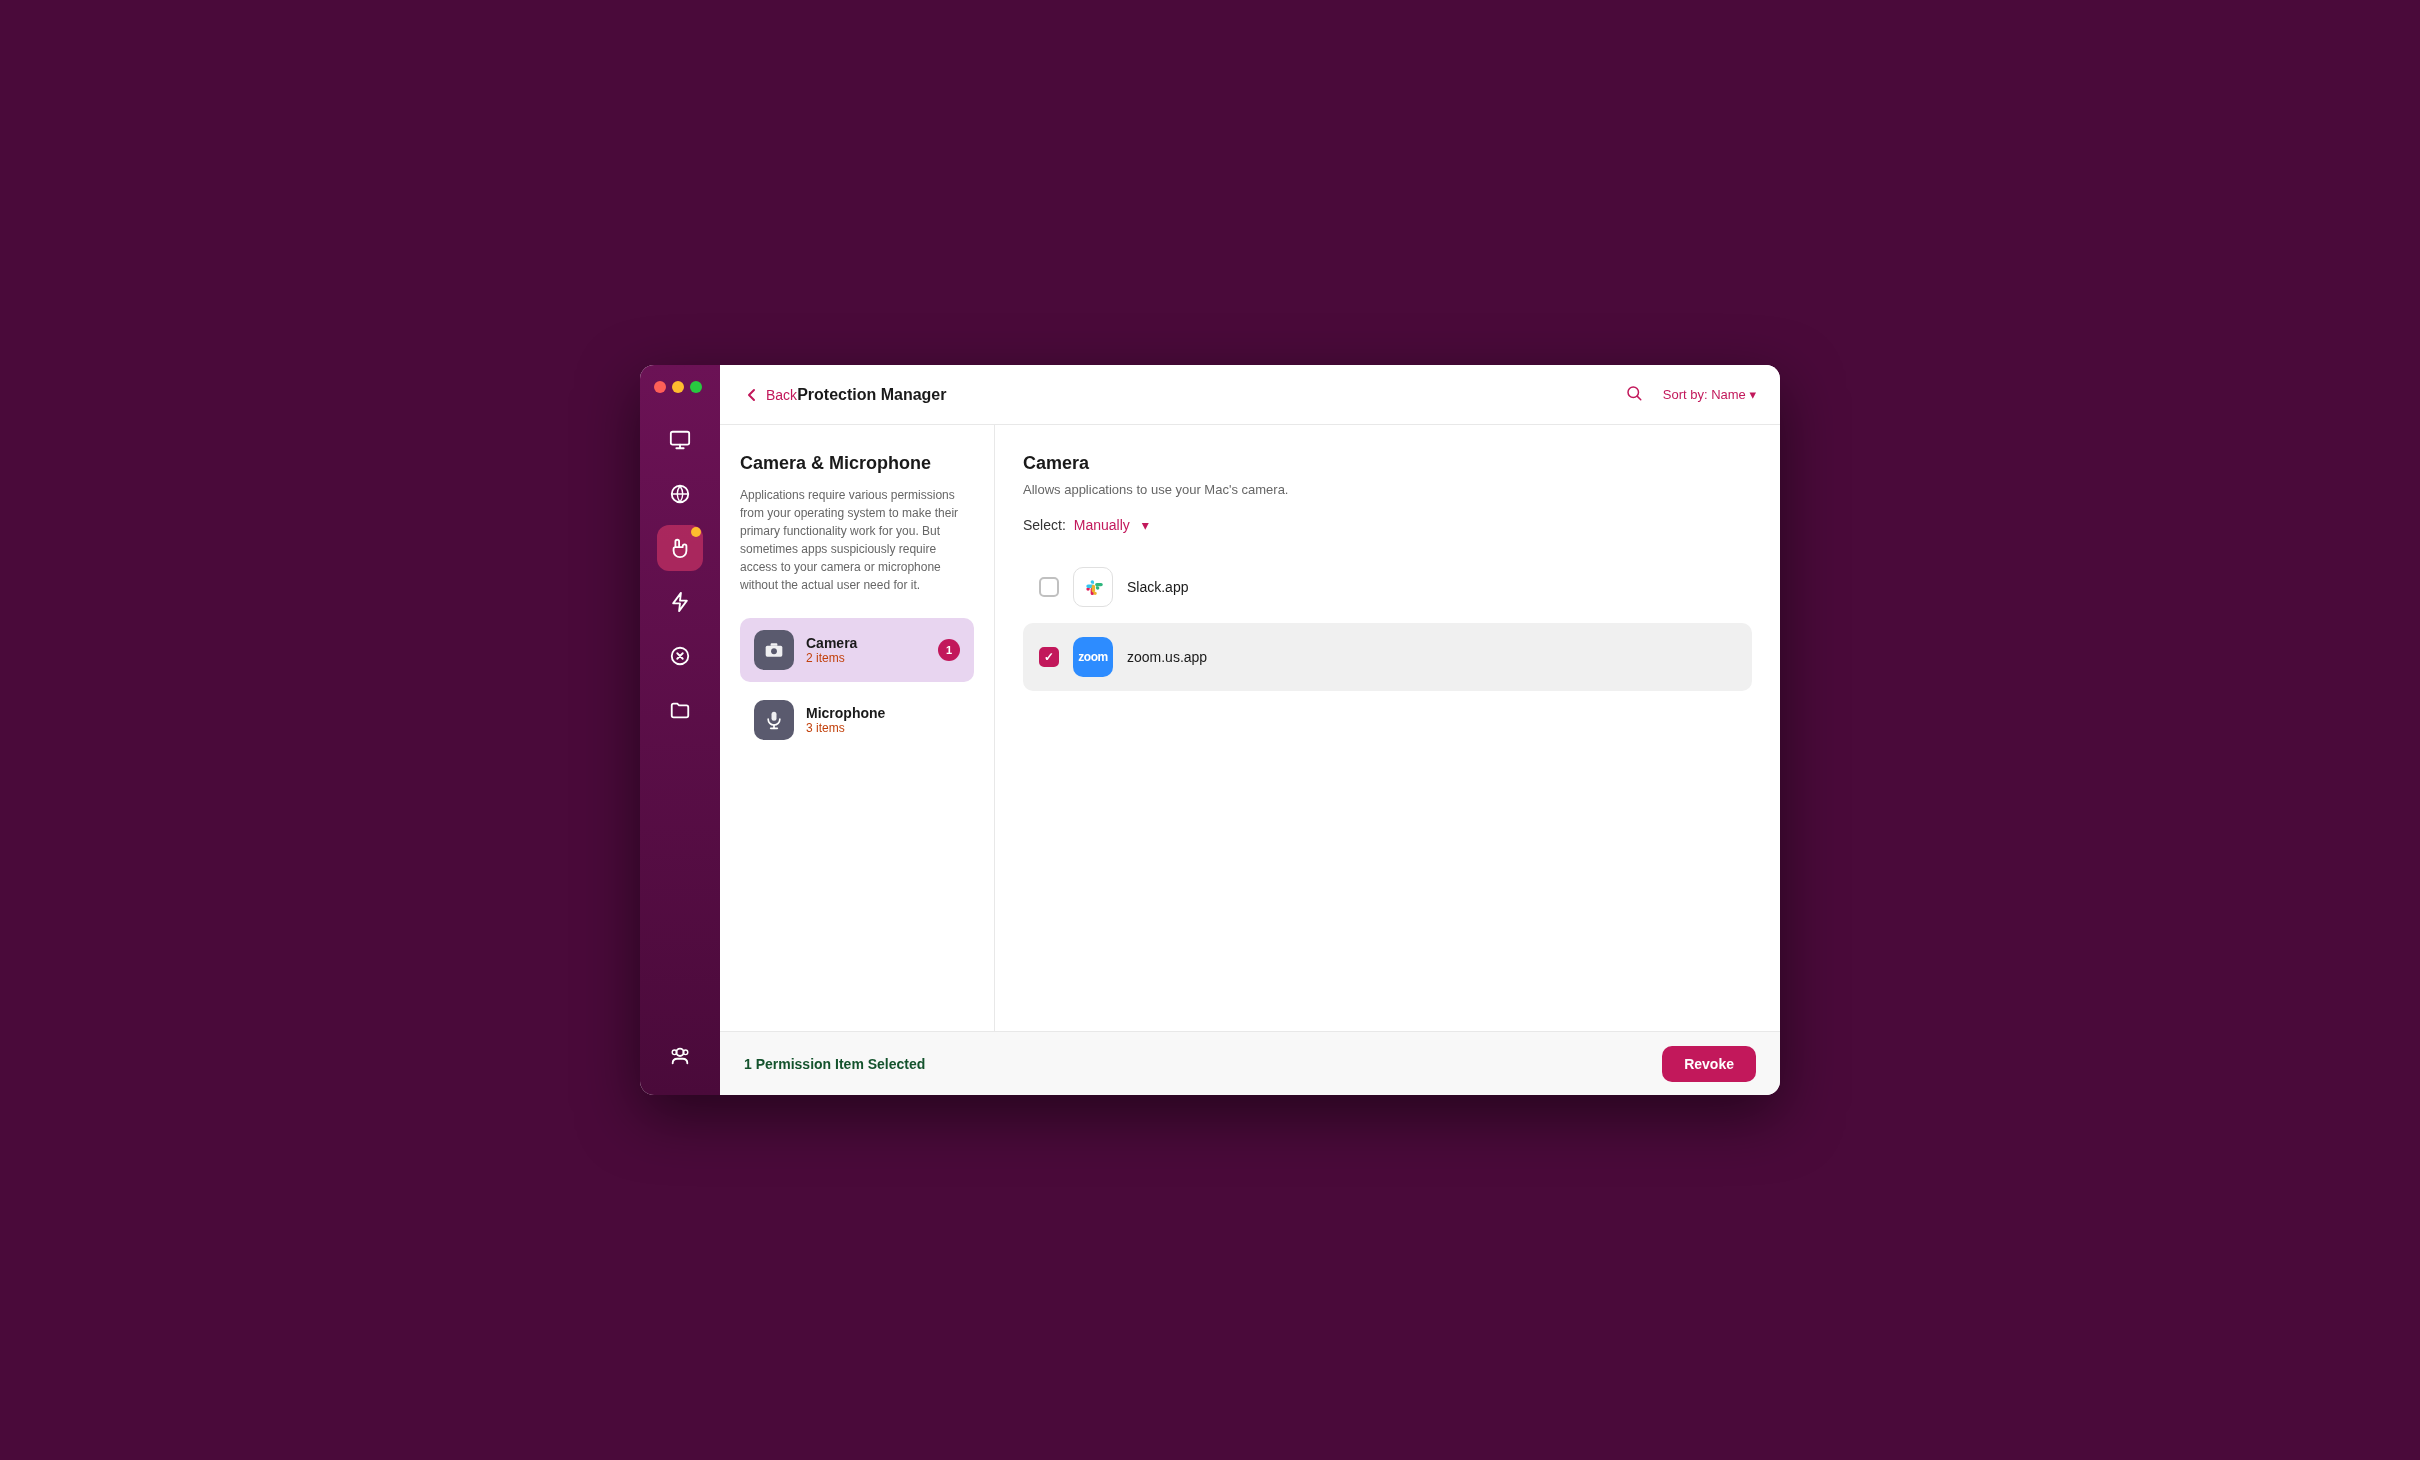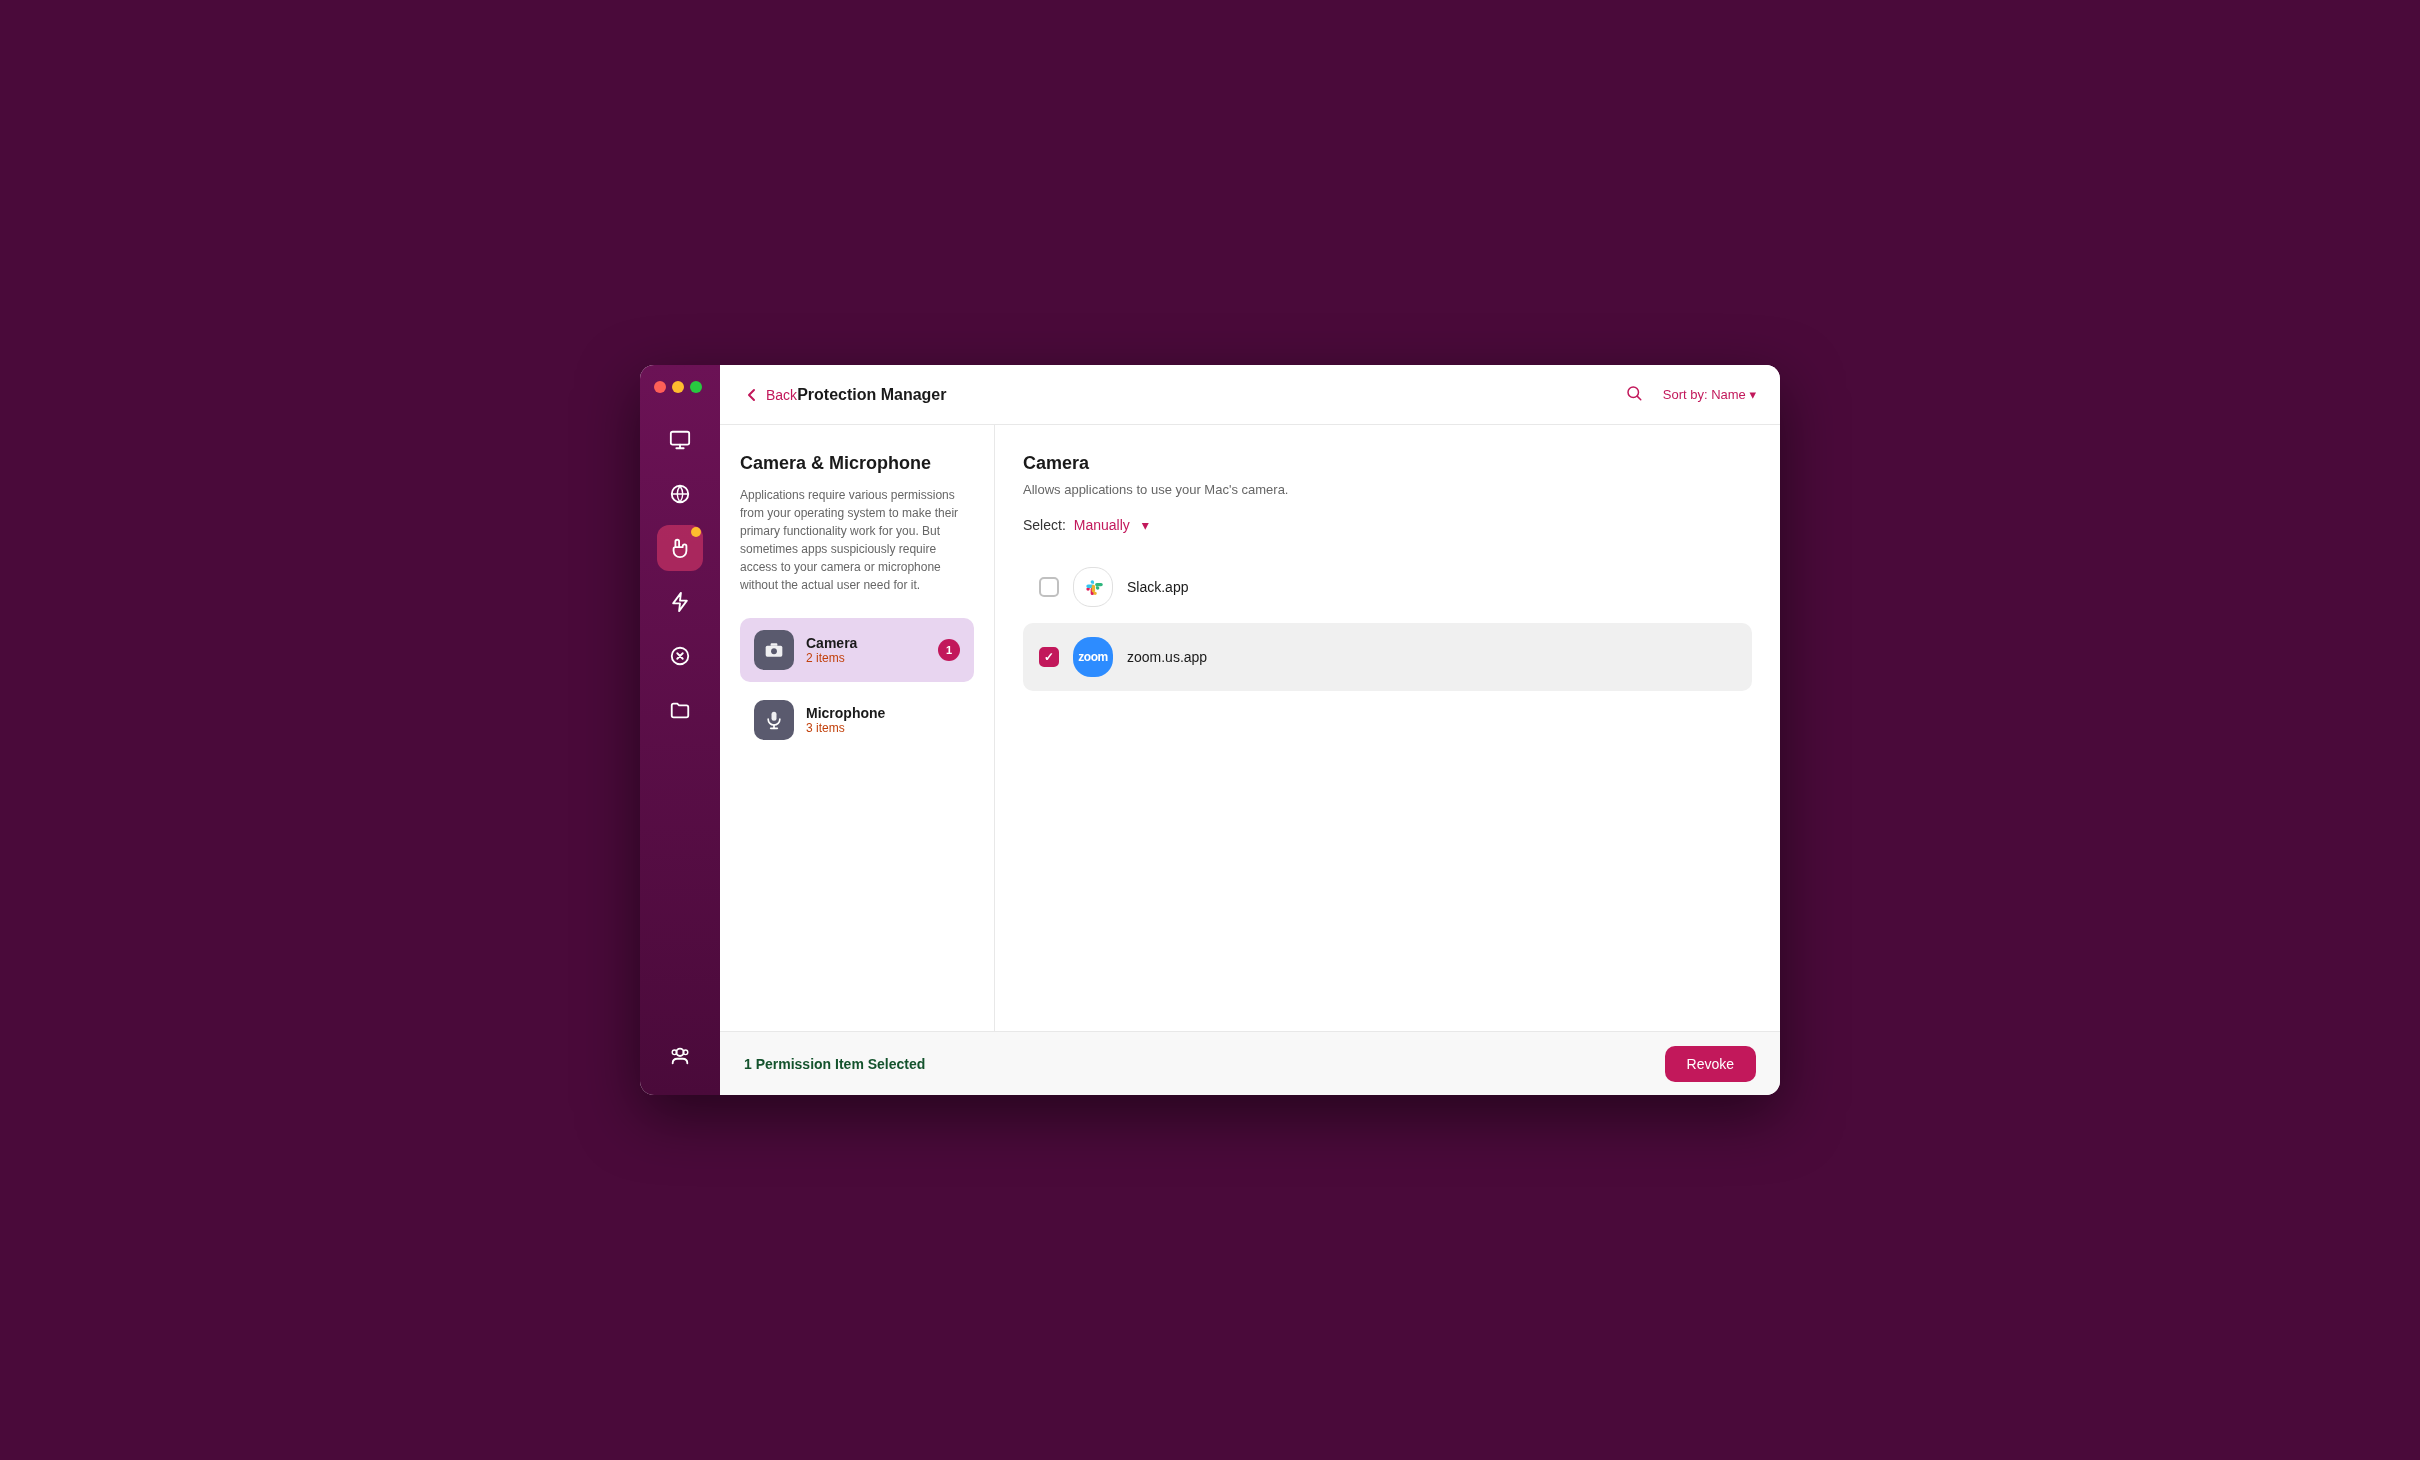--- a/index.html
+++ b/index.html
@@ -268,21 +268,21 @@
       cursor: pointer;
       flex-shrink: 0;
     }
     .app-checkbox.checked {
       background: #c2185b;
       border-color: #c2185b;
     }
     .app-icon {
       width: 40px;
       height: 40px;
-      border-radius: 18px;
+      border-radius: 10px;
       display: flex;
       align-items: center;
       justify-content: center;
       flex-shrink: 0;
       font-size: 18px;
     }
     .app-icon.slack {
       background: #fff;
       border: 1px solid #e0e0e0;
     }
@@ -310,21 +310,21 @@
       font-weight: 600;
       color: #14532d;
     }
     .revoke-btn {
       background: #c2185b;
       color: #fff;
       border: none;
       border-radius: 10px;
       padding: 10px 22px;
       font-size: 14px;
-      font-weight: 400;
+      font-weight: 700;
       cursor: pointer;
     }
     
     .slack-svg { width: 24px; height: 24px; }
     .zoom-text { color: #fff; font-size: 12px; font-weight: 700; letter-spacing: -0.5px; }
     
     .checkmark {
       color: #fff;
       font-size: 12px;
       font-weight: 700;

